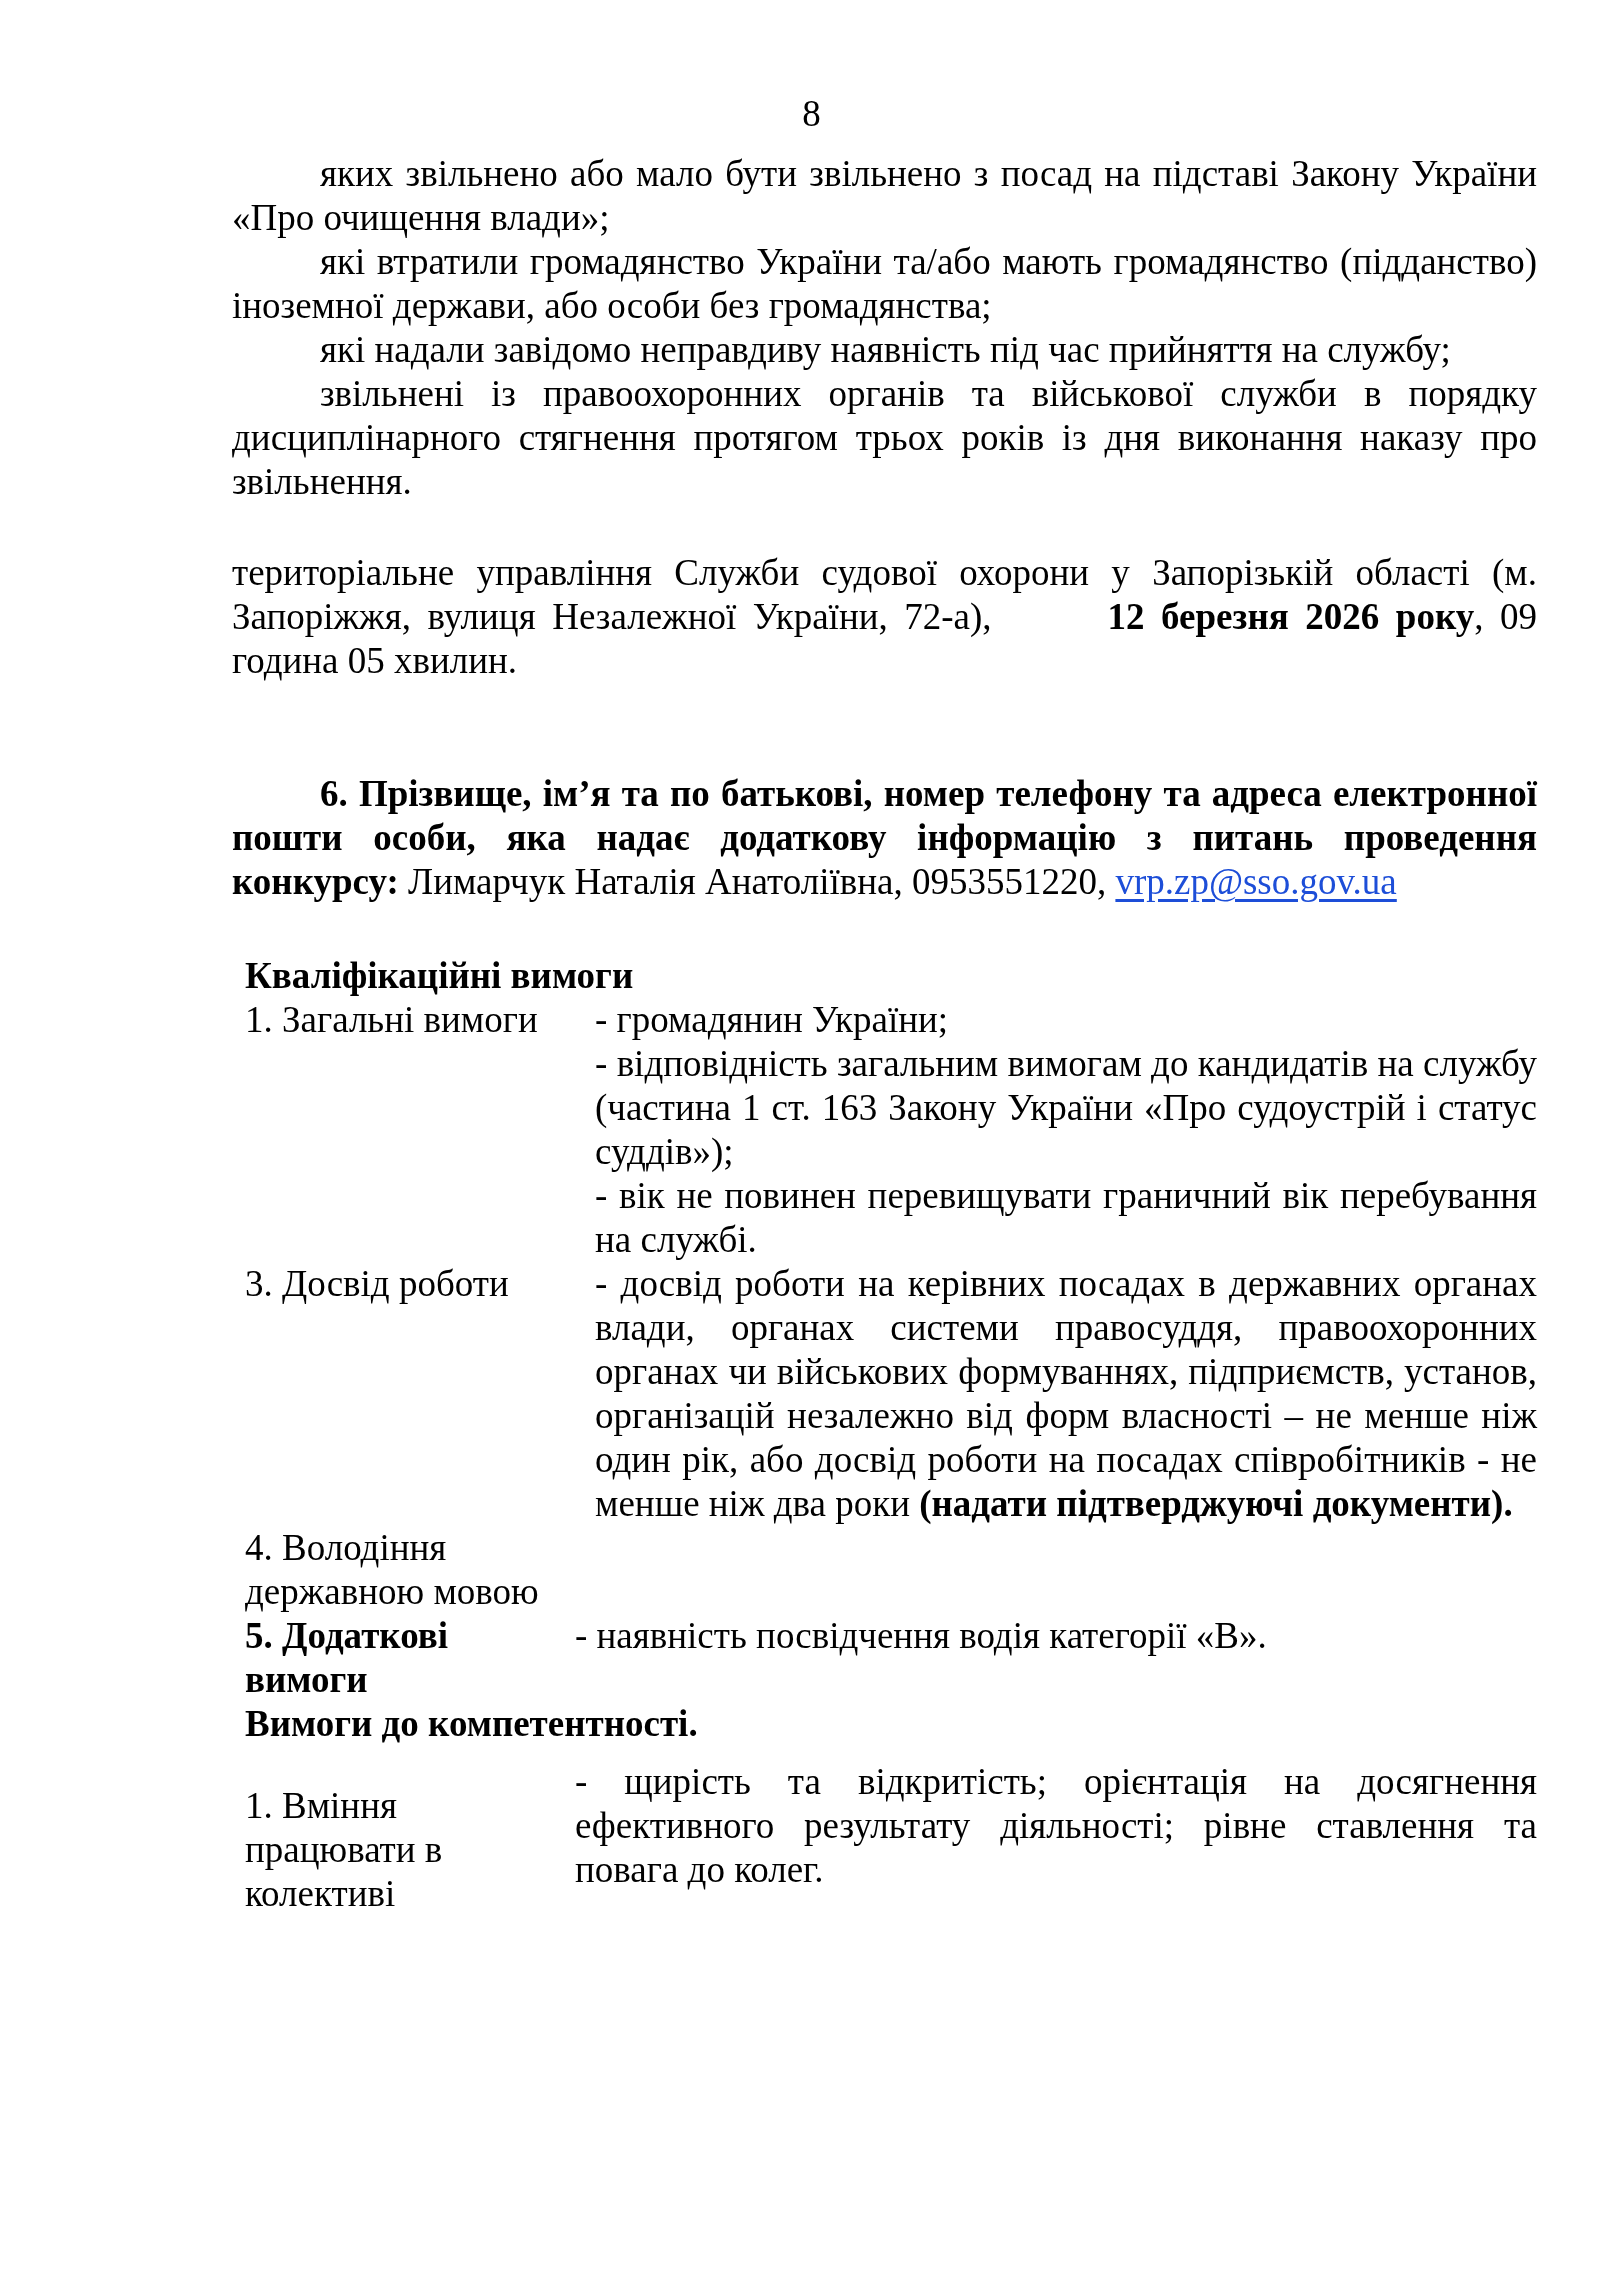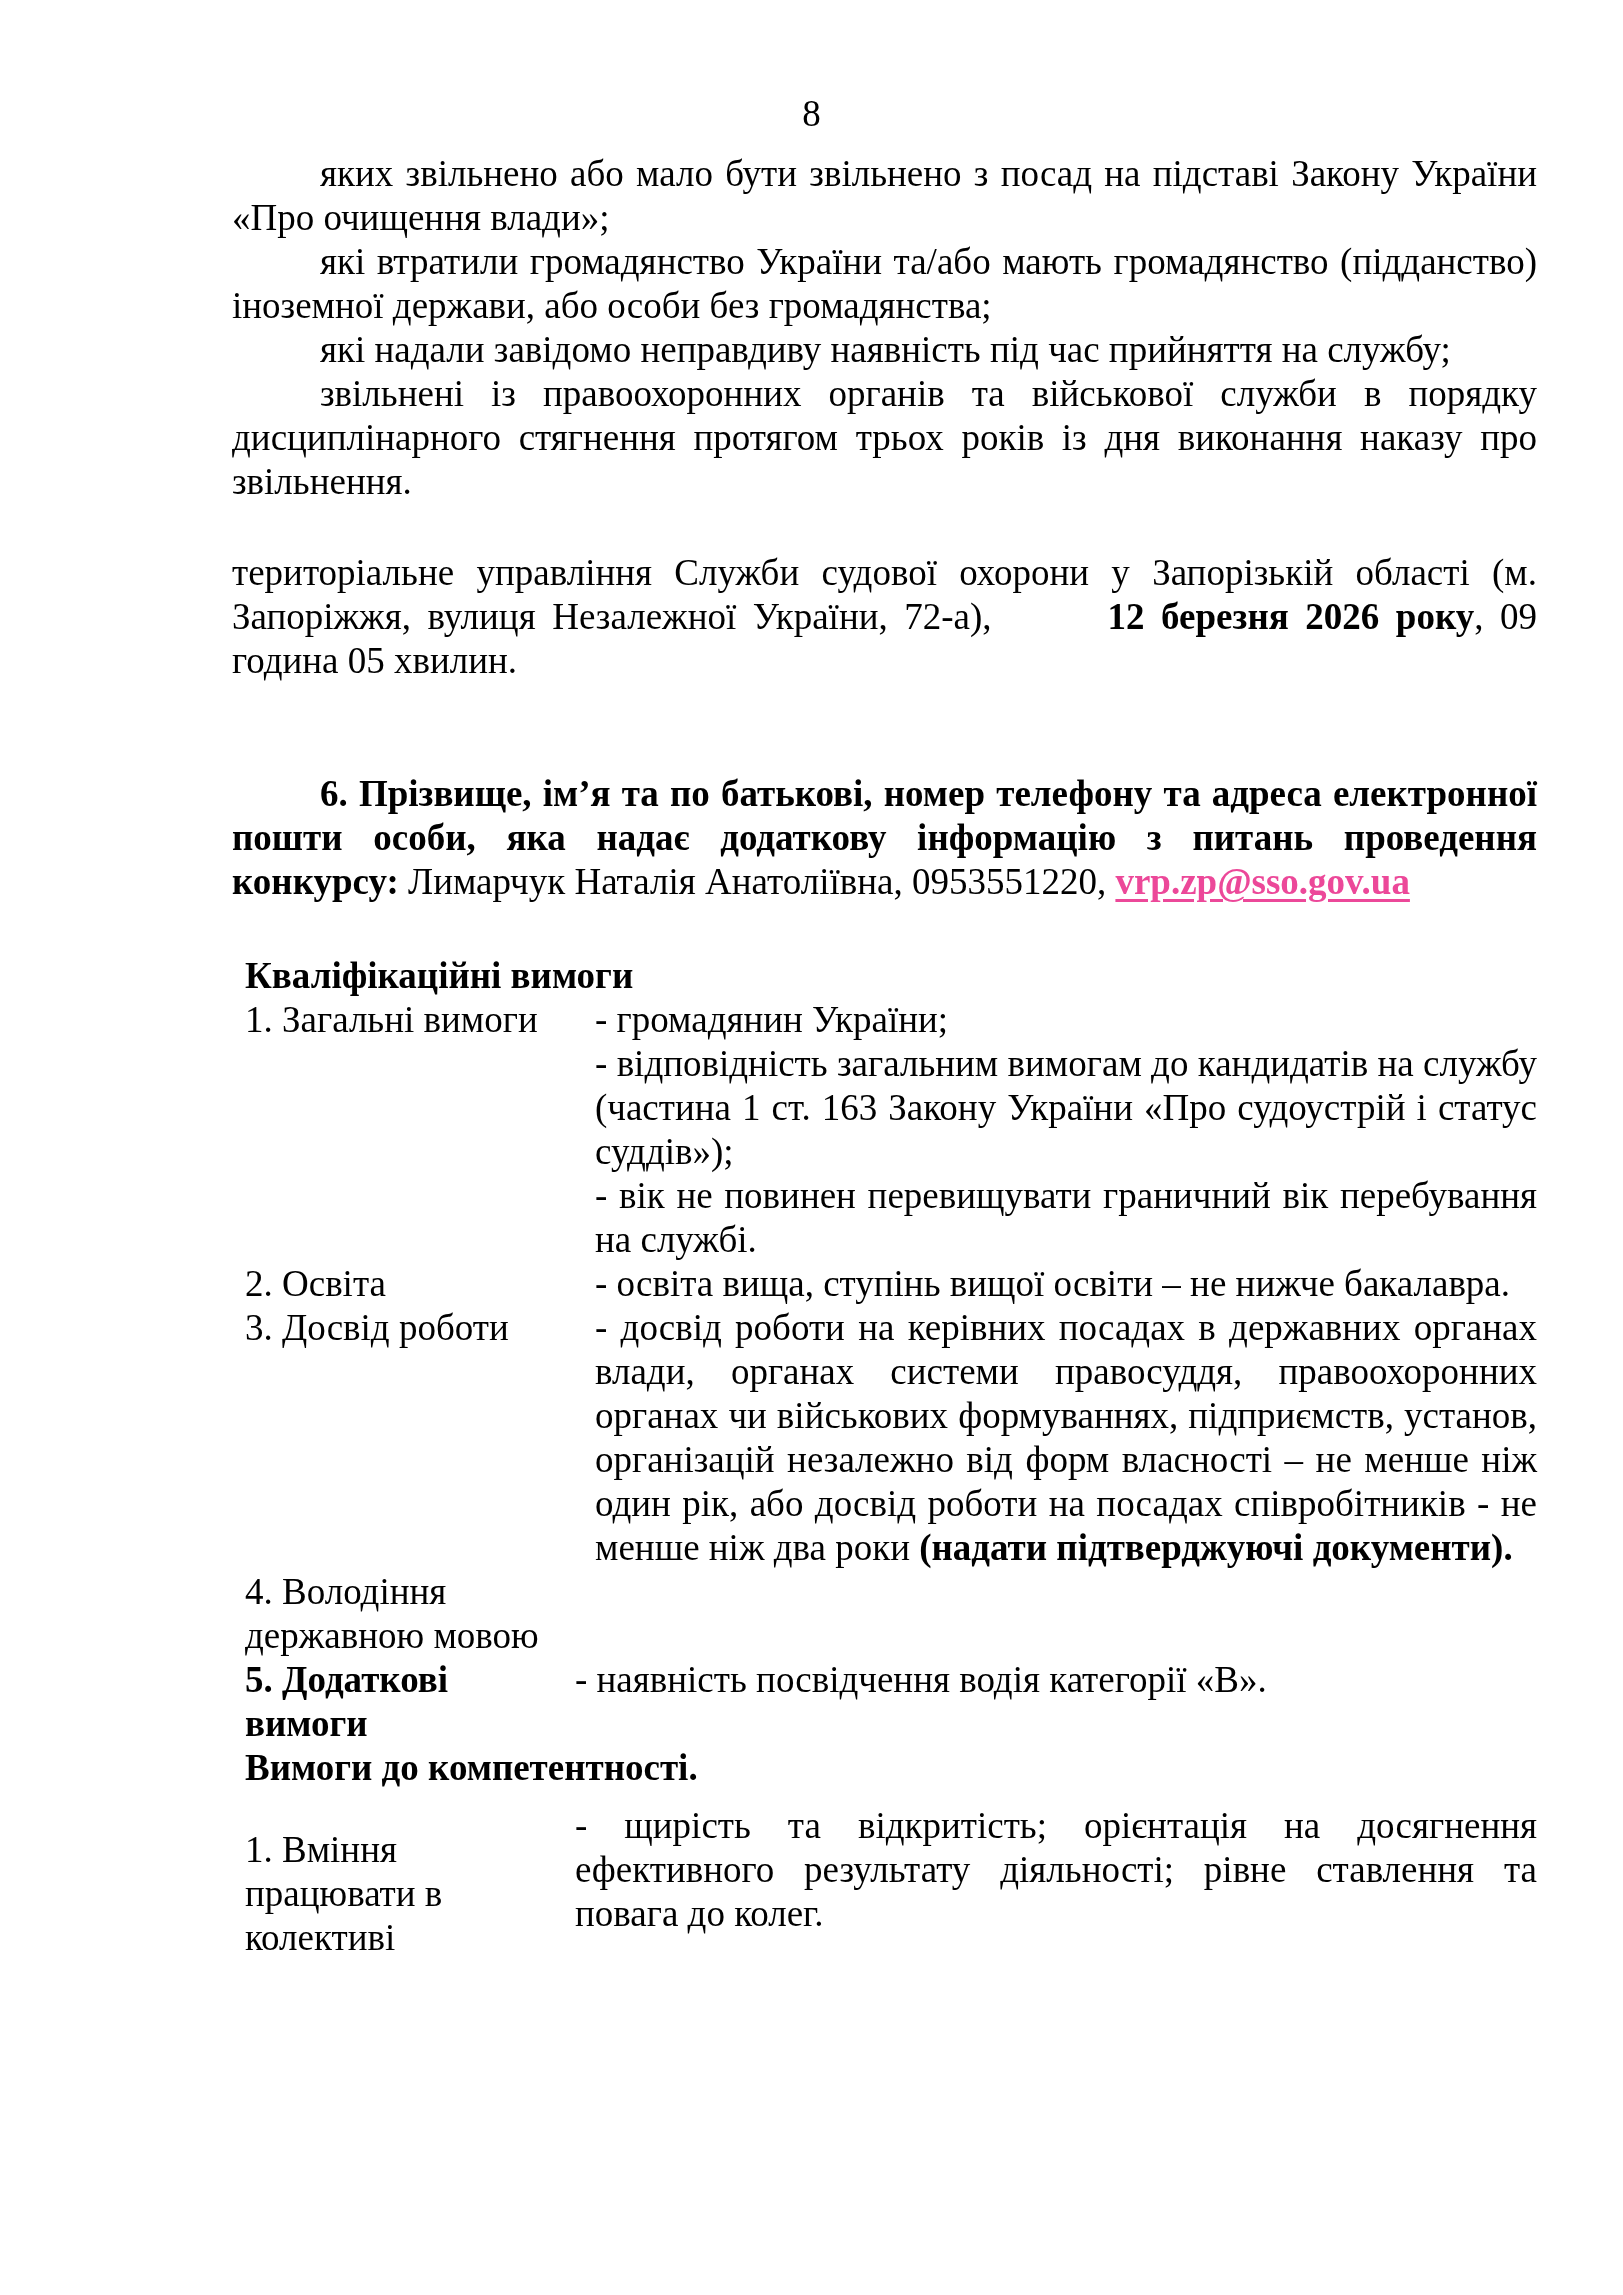--- a/index.html
+++ b/index.html
@@ -5,21 +5,21 @@
   html, body { margin: 0; padding: 0; background: #ffffff; }
   body { width: 1623px; height: 2295px; position: relative; overflow: hidden;
          font-family: "Liberation Serif", "DejaVu Serif", serif; color: #000; }
   .page-num { position: absolute; top: 92px; left: 0; width: 1623px; text-align: center;
               font-size: 37px; line-height: 44px; }
   .block { position: absolute; left: 232px; width: 1305px; font-size: 37px; line-height: 44px; }
   p { margin: 0; text-align: justify; }
   .indent { text-indent: 88px; }
   .last-left { text-align-last: left; }
   .b { font-weight: bold; }
-  .link { color: #ec4899; text-decoration: underline; text-decoration-thickness: 2.6px; text-underline-offset: 5.2px; font-weight: bold; }
+  .link { color: #1d4ed8; text-decoration: underline; text-decoration-thickness: 2.6px; text-underline-offset: 5.2px; }
   .req-table { position: absolute; left: 245px; width: 1292px; font-size: 37px; line-height: 44px; }
   .row { display: flex; }
   .lcol { width: 350px; flex: none; text-align: left; }
   .rcol { width: 942px; flex: none; text-align: justify; }
   .rcol p { text-align: justify; }
   .sub-h { text-align: left; font-weight: bold; width: 1292px; }
 </style>
 </head>
 <body>
 
@@ -45,26 +45,20 @@
 
   <div class="row">
     <div class="lcol">1. Загальні вимоги</div>
     <div class="rcol">
       <p class="last-left">- громадянин України;</p>
       <p class="last-left">- відповідність загальним вимогам до кандидатів на службу (частина 1 ст. 163 Закону України «Про судоустрій і статус суддів»);</p>
       <p class="last-left">- вік не повинен перевищувати граничний вік перебування на службі.</p>
     </div>
   </div>
 
-  <div class="row">
-    <div class="lcol">2. Освіта</div>
-    <div class="rcol">
-      <p class="last-left">- освіта вища, ступінь вищої освіти – не нижче бакалавра.</p>
-    </div>
-  </div>
 
   <div class="row">
     <div class="lcol">3. Досвід роботи</div>
     <div class="rcol">
       <p class="last-left"><span>- досвід роботи на керівних посадах в державних органах влади, органах системи правосуддя, правоохоронних органах чи військових формуваннях, підприємств, установ, організацій незалежно від форм власності – не менше ніж один рік, або досвід роботи на посадах співробітників - не менше ніж два роки</span> <span class="b">(надати підтверджуючі документи).</span></p>
     </div>
   </div>
 
   <div class="row">
     <div class="lcol">4. Володіння державною мовою</div>

